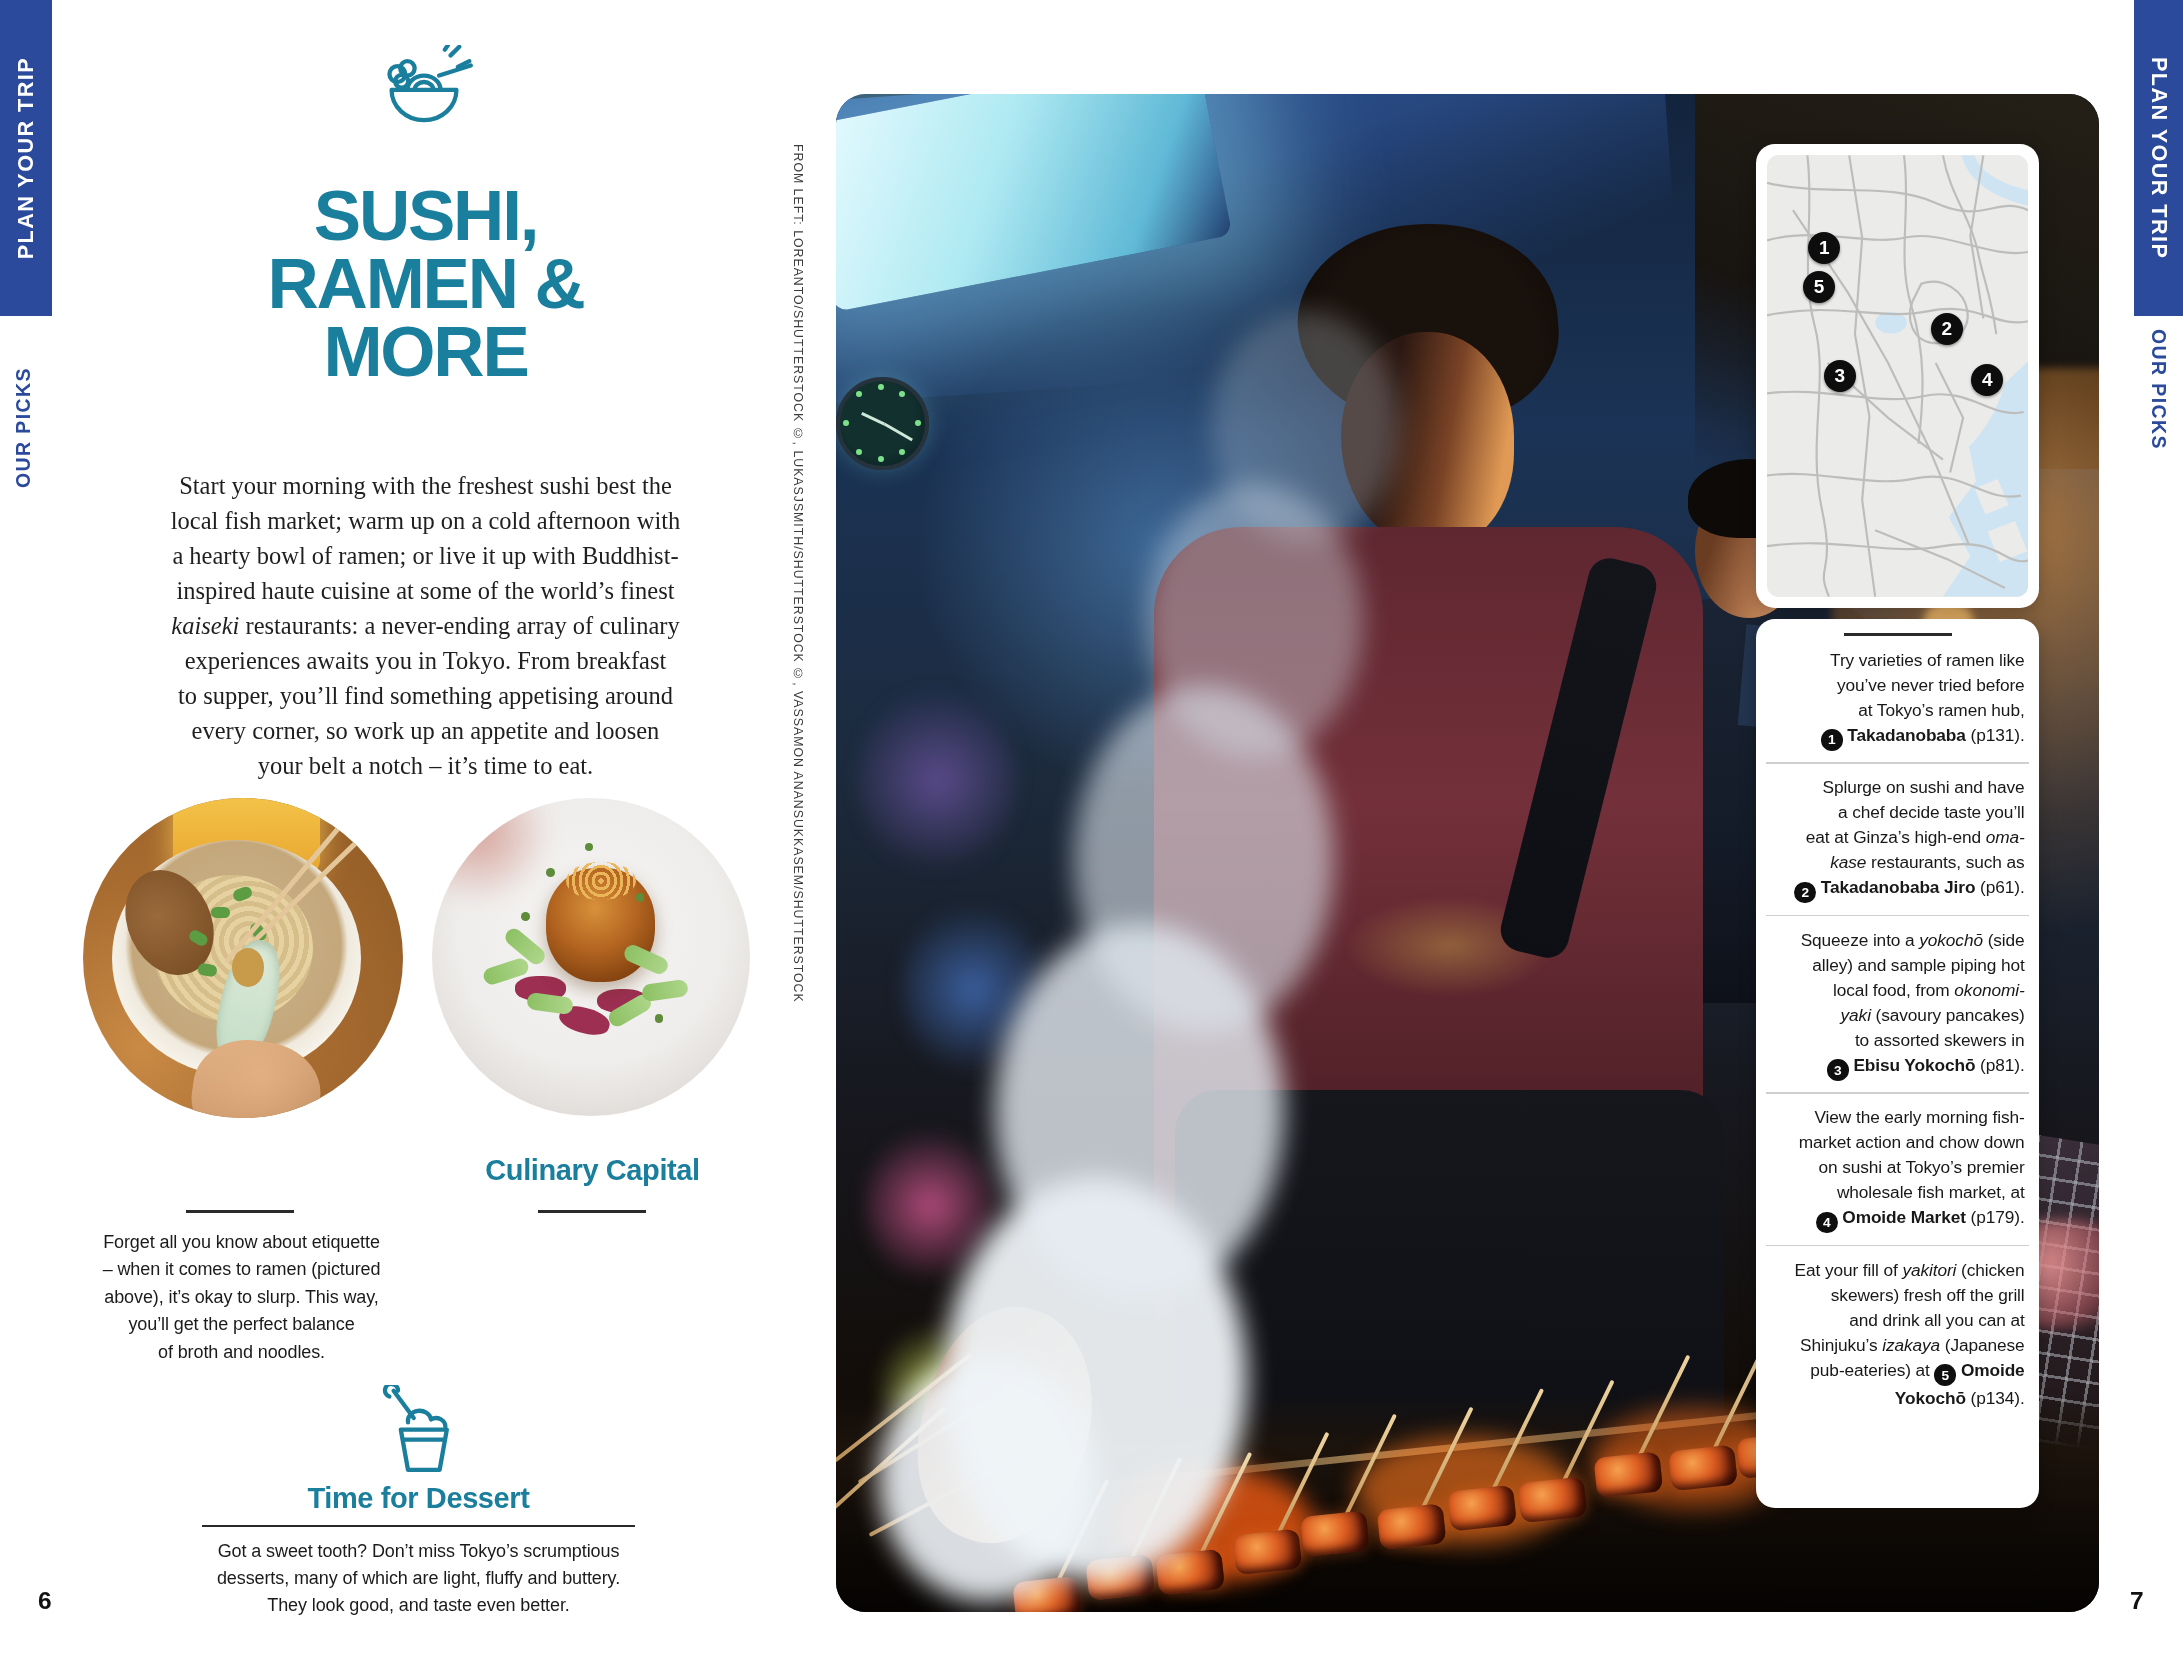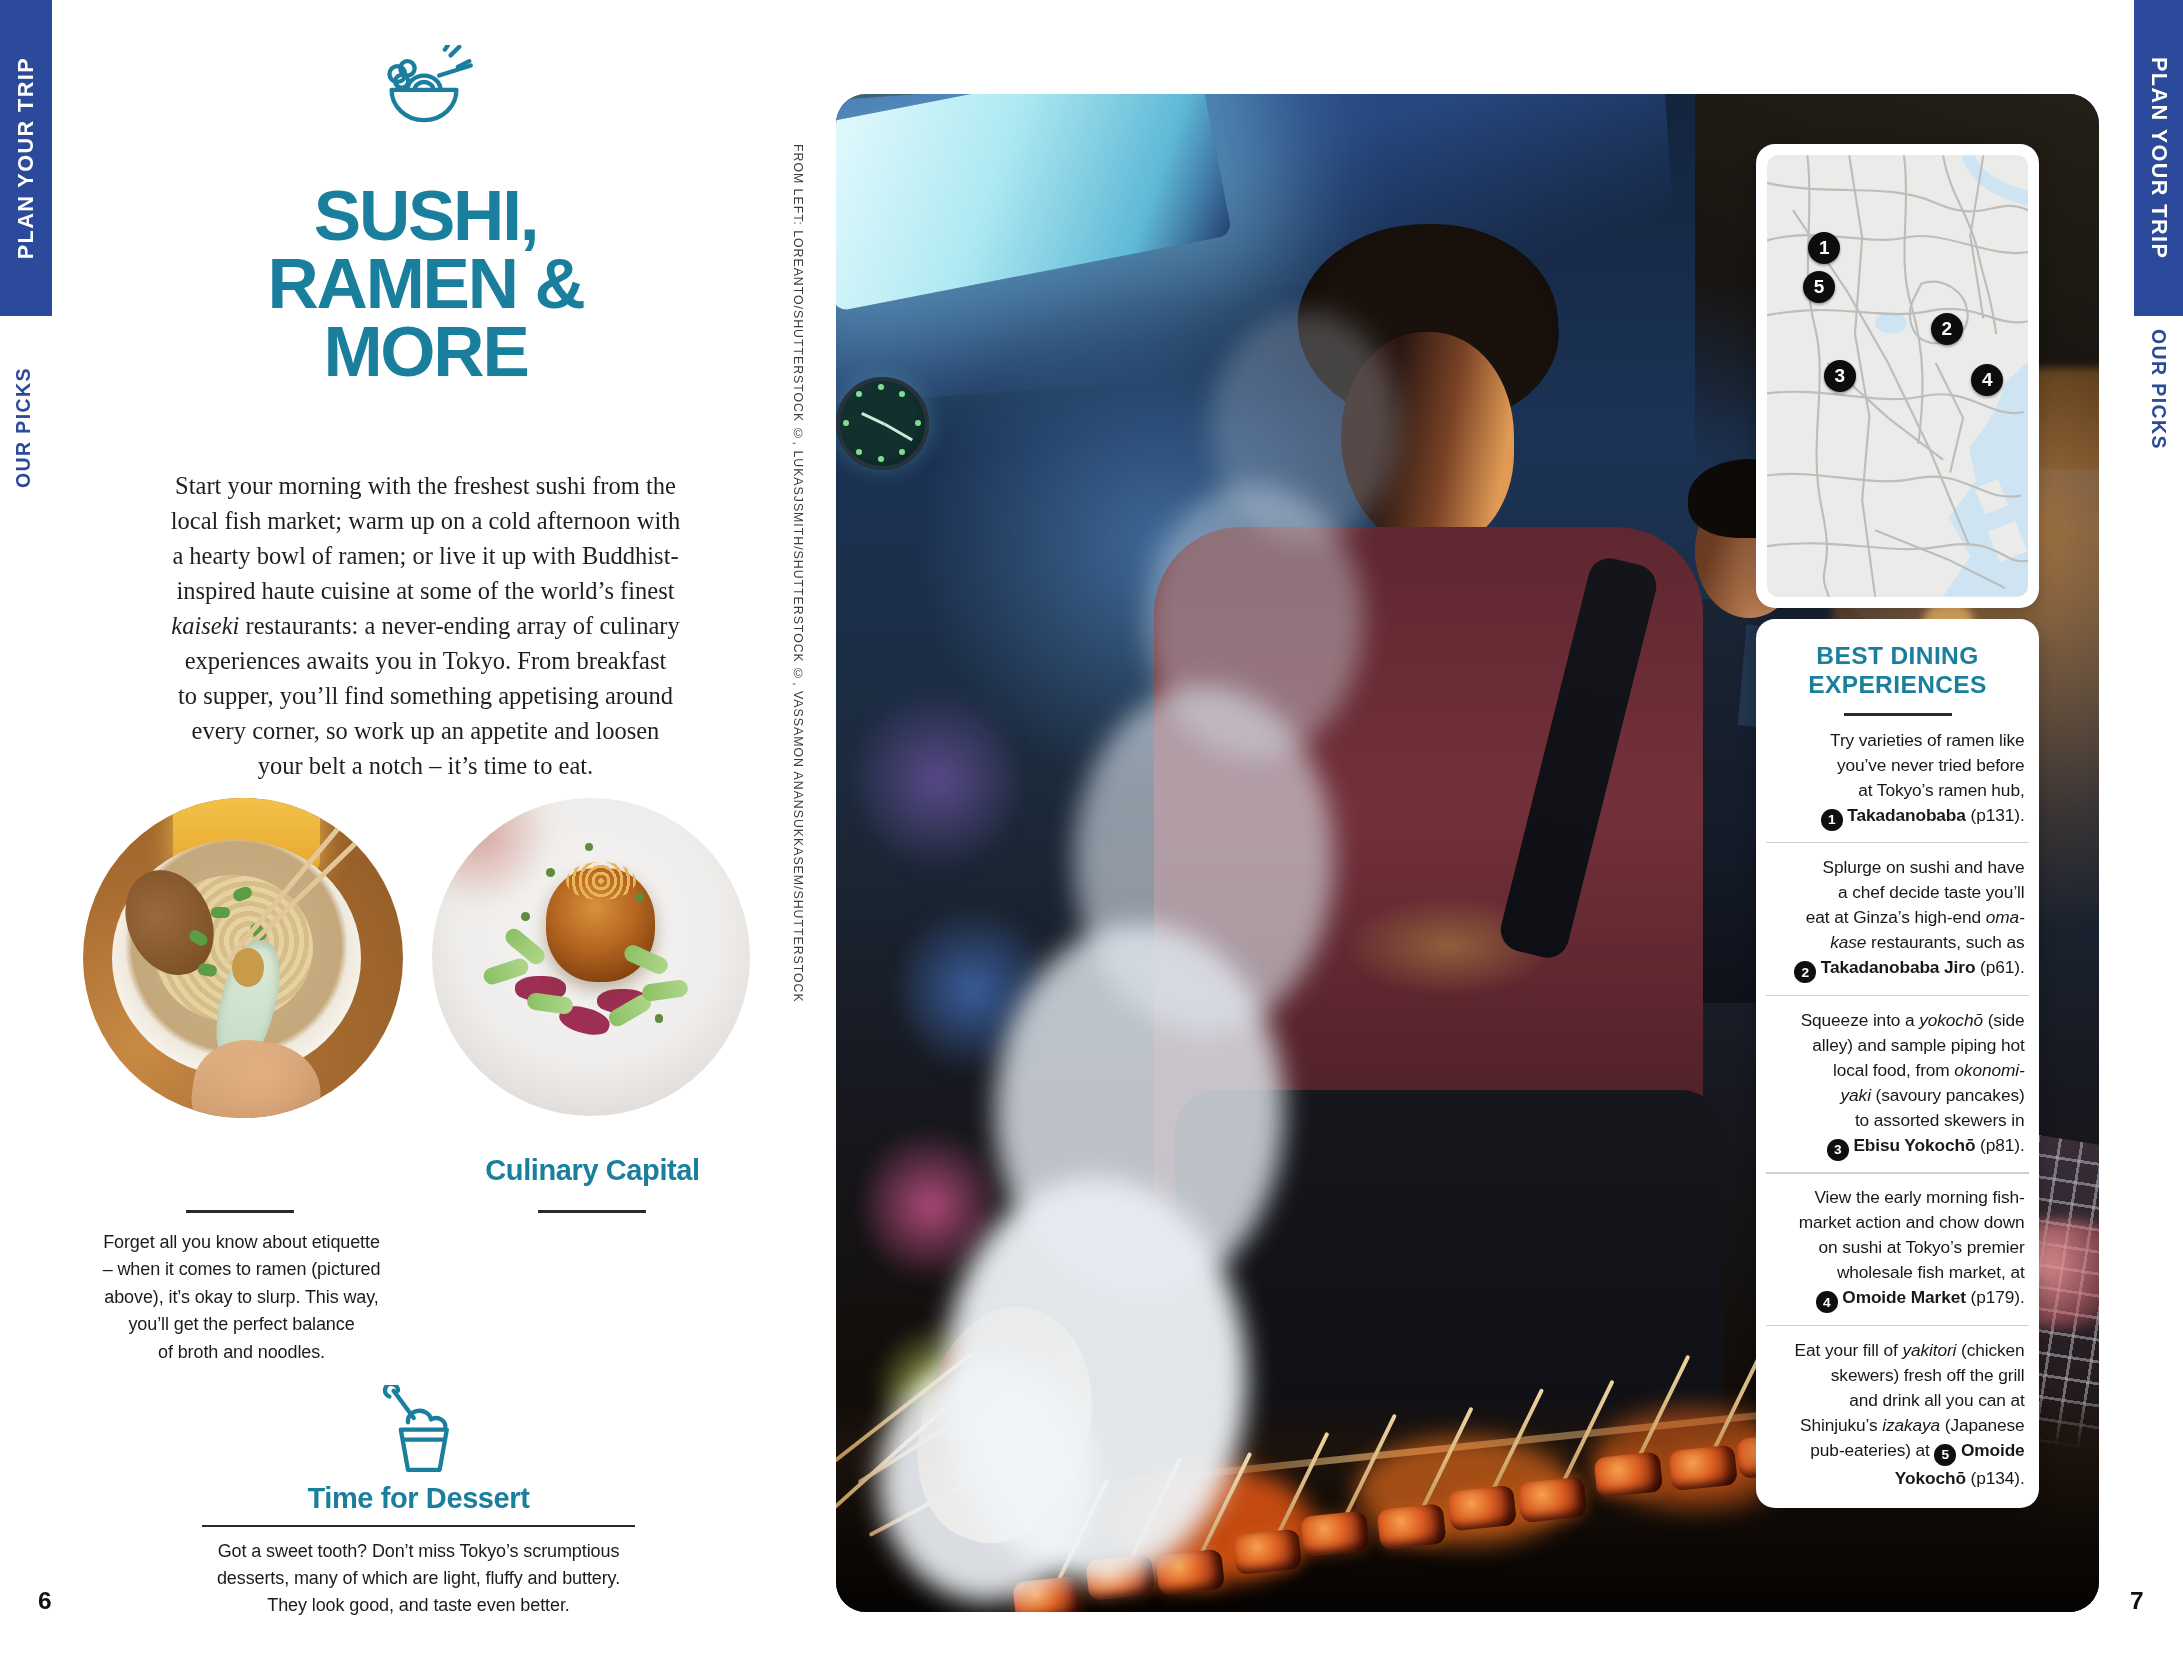--- a/index.html
+++ b/index.html
@@ -180,21 +180,21 @@
       <line x1="122" y1="30" x2="138" y2="22"></line>
       <line x1="104" y1="6" x2="108" y2="0"></line>
       <path d="M96,42 L140,28"></path>
     </svg>
   </div>
 
   <div class="abs page-title" style="white-space:pre-line;">SUSHI,
 RAMEN &amp;
 MORE</div>
 
-  <div class="abs intro"><span>Start your morning with the freshest sushi from the
+  <div class="abs intro"><span>Start your morning with the freshest sushi best the
 local fish market; warm up on a cold afternoon with
 a hearty bowl of ramen; or live it up with Buddhist-
 inspired haute cuisine at some of the world’s finest
 </span><span class="it">kaiseki</span><span> restaurants: a never-ending array of culinary
 experiences awaits you in Tokyo. From breakfast
 to supper, you’ll find something appetising around
 every corner, so work up an appetite and loosen
 your belt a notch – it’s time to eat.</span></div>
 
   <div class="abs circle-photo circle-left ramen-art">
@@ -424,22 +424,20 @@
           <div class="marker" style="left: 22%; top: 21%;">1</div>
           <div class="marker" style="left: 20%; top: 30%;">5</div>
           <div class="marker" style="left: 69%; top: 39.5%;">2</div>
           <div class="marker" style="left: 28%; top: 50%;">3</div>
           <div class="marker" style="left: 84.5%; top: 51%;">4</div>
         </div>
     </div>
   </div>
 
   <div class="abs dining-card">
-    <div class="dining-head">BEST DINING
-EXPERIENCES</div>
     <div class="dining-rule"></div>
     <div id="dining-items">
         <div class="dining-item"><span>Try varieties of ramen like
 you’ve never tried before
 at Tokyo’s ramen hub,
 </span><span class="badge">1</span><span> </span><span class="bd">Takadanobaba</span><span> (p131).</span></div>
         <div class="dining-sep"></div>
         <div class="dining-item"><span>Splurge on sushi and have
 a chef decide taste you’ll
 eat at Ginza’s high-end </span><span class="it">oma-

